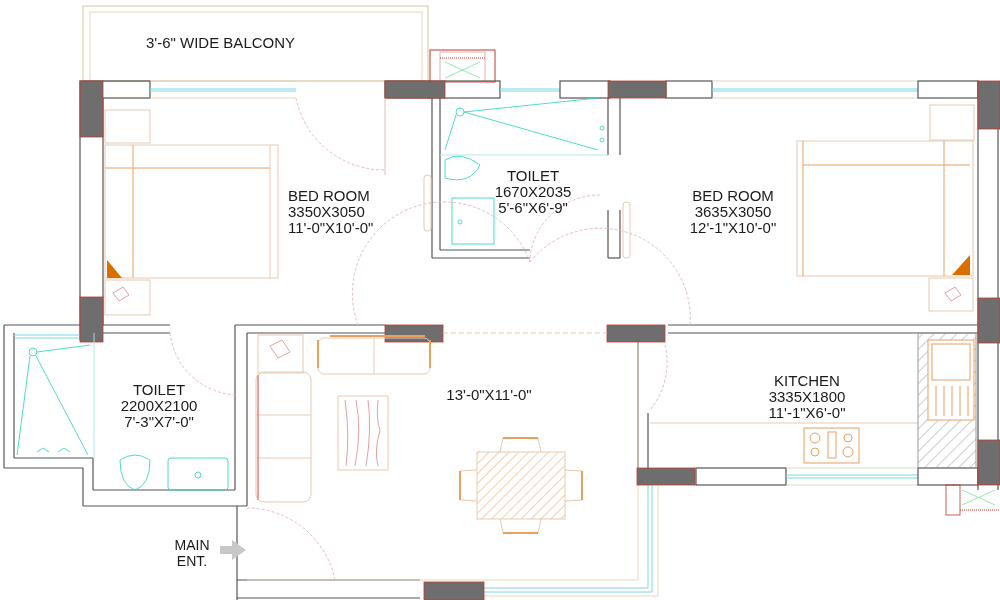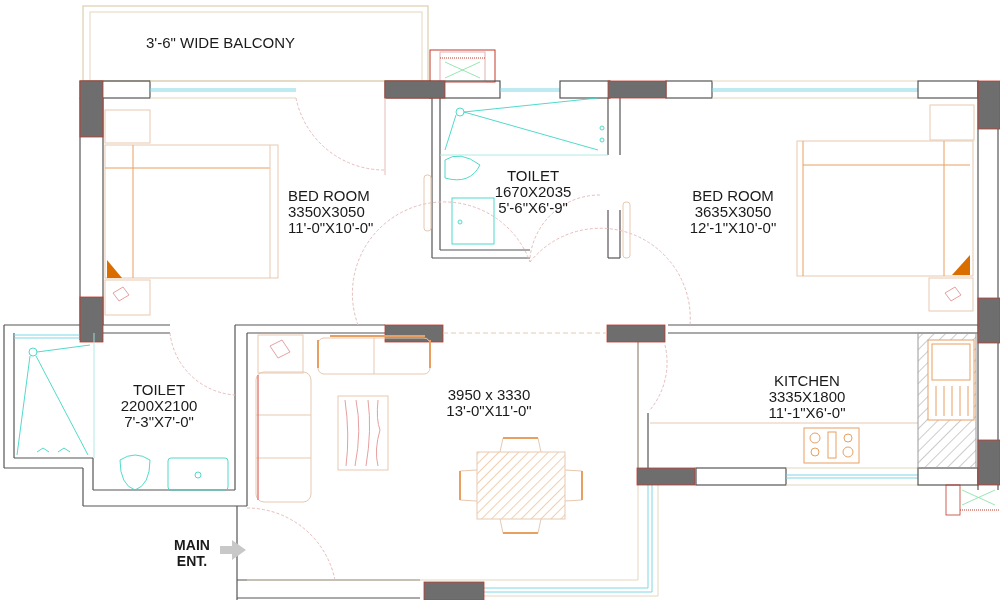--- a/index.html
+++ b/index.html
@@ -272,26 +272,25 @@
   <div>12'-1"X10'-0"</div>
 </div>
 
 <div class="lbl" style="left:104px;top:382px;width:110px;">
   <div>TOILET</div>
   <div>2200X2100</div>
   <div>7'-3"X7'-0"</div>
 </div>
 
 <div class="lbl" style="left:412px;top:387px;width:154px;">
-  <div>3950 x 3330</div>
   <div>13'-0"X11'-0"</div>
 </div>
 
 <div class="lbl" style="left:748px;top:373px;width:118px;">
   <div>KITCHEN</div>
   <div>3335X1800</div>
   <div>11'-1"X6'-0"</div>
 </div>
 
-<div class="lbl" style="left:166px;top:537px;width:52px;font-size:14px;font-weight:bold;">
+<div class="lbl" style="left:166px;top:537px;width:52px;font-size:14px;">
   <div>MAIN</div>
   <div>ENT.</div>
 </div>
 
 </body></html>

